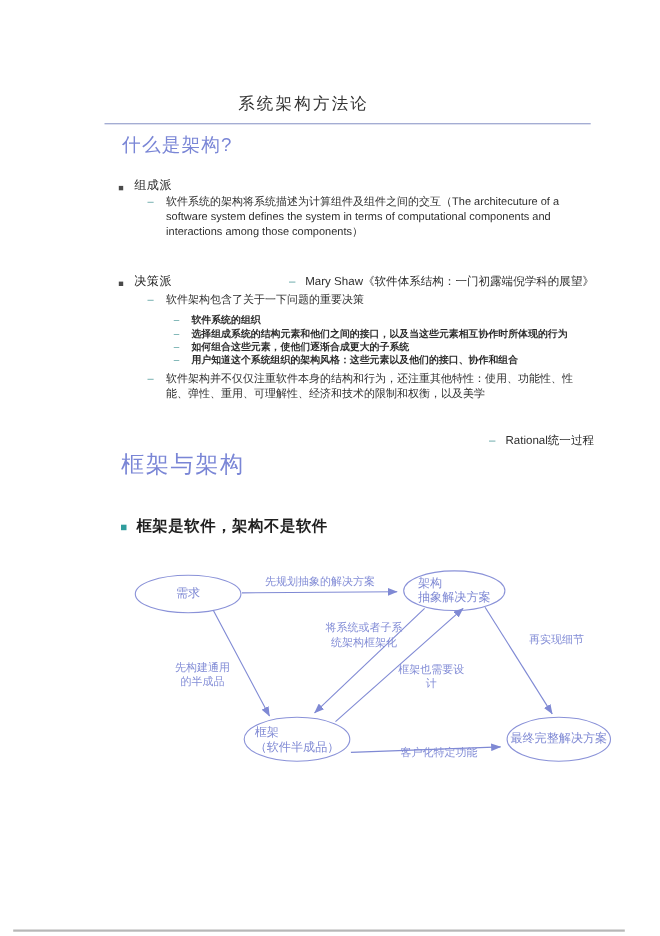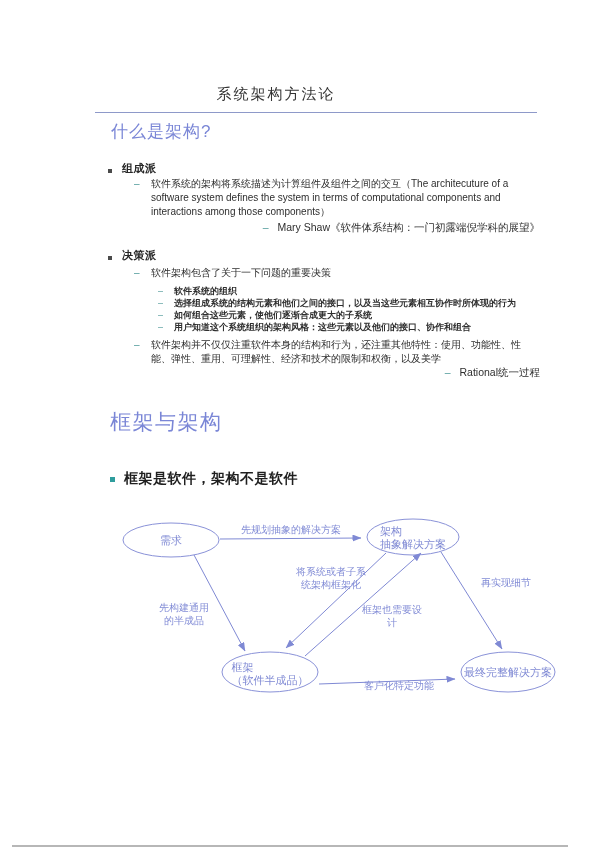--- a/index.html
+++ b/index.html
@@ -11,28 +11,28 @@
   .title{
     top:85px;left:0;width:552px;text-align:center;
     font-family:"Liberation Serif","DejaVu Serif",serif;
     font-size:15px;color:#333;letter-spacing:2px;
   }
   .hrule{top:112px;left:95px;width:442px;height:1px;background:#8e99c9;}
   .h1{left:111px;top:120px;font-size:17px;color:#7a86d6;letter-spacing:1px;}
   .h2{left:110px;top:408px;font-size:21px;color:#7a86d6;letter-spacing:1.5px;}
   .sq{width:4px;height:4px;background:#4a4a4a;}
   .sq-teal{width:5px;height:5px;background:#2f9d9d;}
-  .l1{font-size:11px;color:#262626;letter-spacing:0.5px;font-weight:bold;}
+  .l1{font-size:11px;color:#262626;letter-spacing:0.5px;}
   .l2row{font-size:10px;color:#2e2e2e;line-height:14px;}
   .l2row .dash{position:absolute;left:0;top:0;color:#4f9a9a;}
   .l2row .l2text{margin-left:17px;}
   .l3row{font-size:9px;color:#2e2e2e;line-height:12px;}
   .l3row .dash{position:absolute;left:0;top:0;color:#4f9a9a;}
   .l3row .l3text{margin-left:16px;font-weight:bold;}
-  .attr{font-size:10.5px;color:#2e2e2e;text-align:right;}
+  .attr{font-size:10.5px;color:#2e2e2e;text-align:right;margin-top:28px;}
   .attr .dash{color:#4f9a9a;margin-right:9px;}
   .statement{font-size:14px;font-weight:bold;color:#1f1f1f;letter-spacing:0.5px;text-align:right;}
   .dgm-label{
     color:#828cd6;font-size:10px;line-height:13px;text-align:center;
     white-space:pre-line;transform:translate(-50%,-50%);
   }
   .node-label{
     color:#7f89d4;font-size:11px;line-height:12.5px;text-align:left;
     white-space:pre-line;transform:translate(-50%,-50%);
   }

